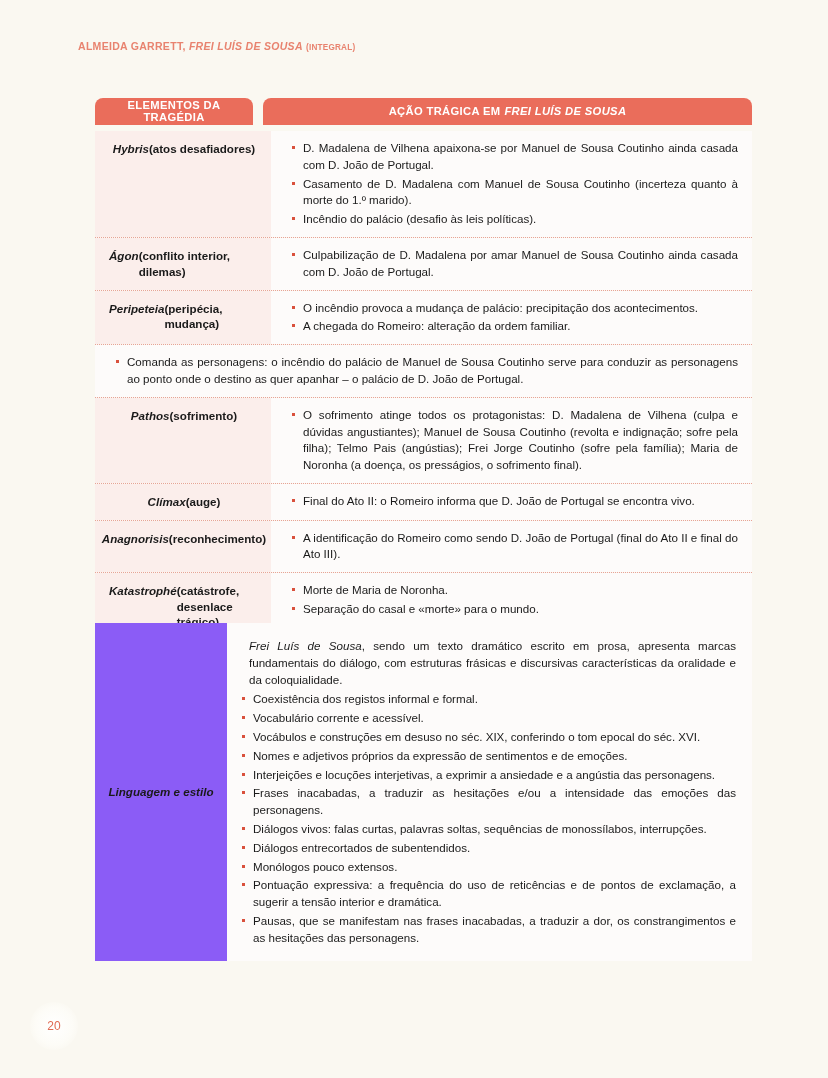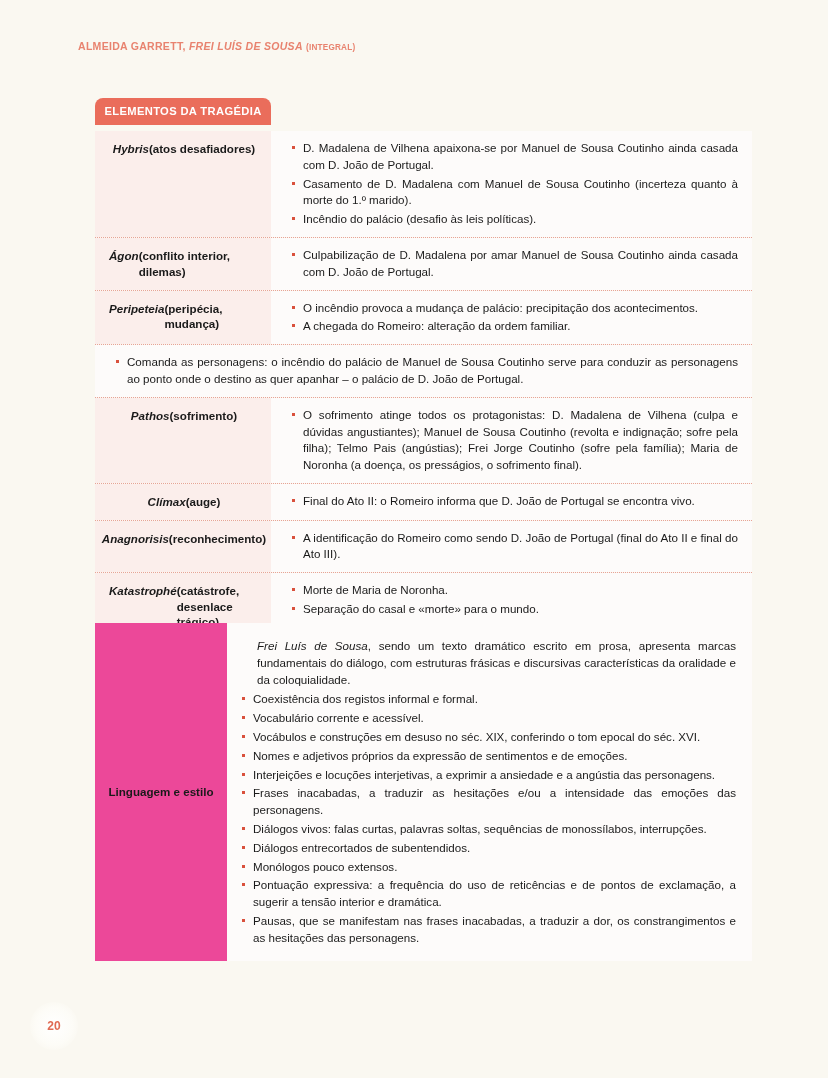--- a/index.html
+++ b/index.html
@@ -60,21 +60,21 @@
     text-transform: uppercase;
     border-radius: 8px 8px 0 0;
     padding: 7px 4px 8px 4px;
     display: flex;
     align-items: center;
     justify-content: center;
     text-align: center;
     box-sizing: border-box;
     height: 27px;
   }
-  .th-left  { width: 176px; }
+  .th-left  { width: 158px; }
   .th-right { flex: 1; }
   .th .ital { font-style: italic; padding-left: 4px; }
 
   .tbody {
     border-collapse: collapse;
     width: 100%;
   }
   .trow {
     display: flex;
     align-items: stretch;
@@ -140,41 +140,42 @@
     position: absolute;
     left: 95px;
     top: 623px;
     width: 657px;
     display: flex;
     align-items: stretch;
   }
   .t2-left {
     width: 132px;
     box-sizing: border-box;
-    background: #ec4899;
+    background: #8b5cf6;
     display: flex;
     align-items: center;
     justify-content: center;
     font-size: 11.6px;
     font-weight: bold;
     color: #1a1a1a;
     text-align: right;
     padding: 6px;
+    font-style: italic;
   }
   .t2-right {
     flex: 1;
     box-sizing: border-box;
     background: #fdfbfa;
     padding: 15px 16px 14px 14px;
     font-size: 11.6px;
     color: #1a1a1a;
     line-height: 1.45;
   }
   .t2-intro {
-    margin: 0 0 3px 16px;
+    margin: 0 0 3px 8px;
     text-align: justify;
     text-justify: inter-word;
   }
   .t2-intro .ital { font-style: italic; }
 
   
   .page-num-wrap {
     position: absolute;
     left: 30px;
     bottom: 28px;
@@ -189,37 +190,41 @@
     background: radial-gradient(circle at 50% 50%, #ffffff 0%, #fdfcf7 55%, rgba(250,248,241,0) 78%);
   }
   .page-num {
     position: absolute;
     left: 0; top: 0;
     width: 48px; height: 48px;
     display: flex;
     align-items: center;
     justify-content: center;
     font-size: 12px;
-    font-weight: bold;
+    font-weight: normal;
     color: #e06a52;
   }
 </style>
 </head>
 <body>
 
 <div class="running-header">
   <span>ALMEIDA GARRETT,</span>
   <span class="rh-title">FREI LUÍS DE SOUSA</span>
   <span class="rh-paren">(INTEGRAL)</span>
 </div>
 
 <div class="table-wrap">
 
   <div class="thead">
     <div class="th th-left">ELEMENTOS DA TRAGÉDIA</div>
+    <div class="th th-right">
+      <span>AÇÃO TRÁGICA EM</span>
+      <span class="ital">FREI LUÍS DE SOUSA</span>
+    </div>
   </div>
 
   <div class="tbody" id="table-body">
       <div class="trow">
         <div class="cell-left">
           <span class="term">Hybris</span>
           <span class="gloss">(atos desafiadores)</span>
         </div>
         <div class="cell-right">
           <ul class="bullets">

